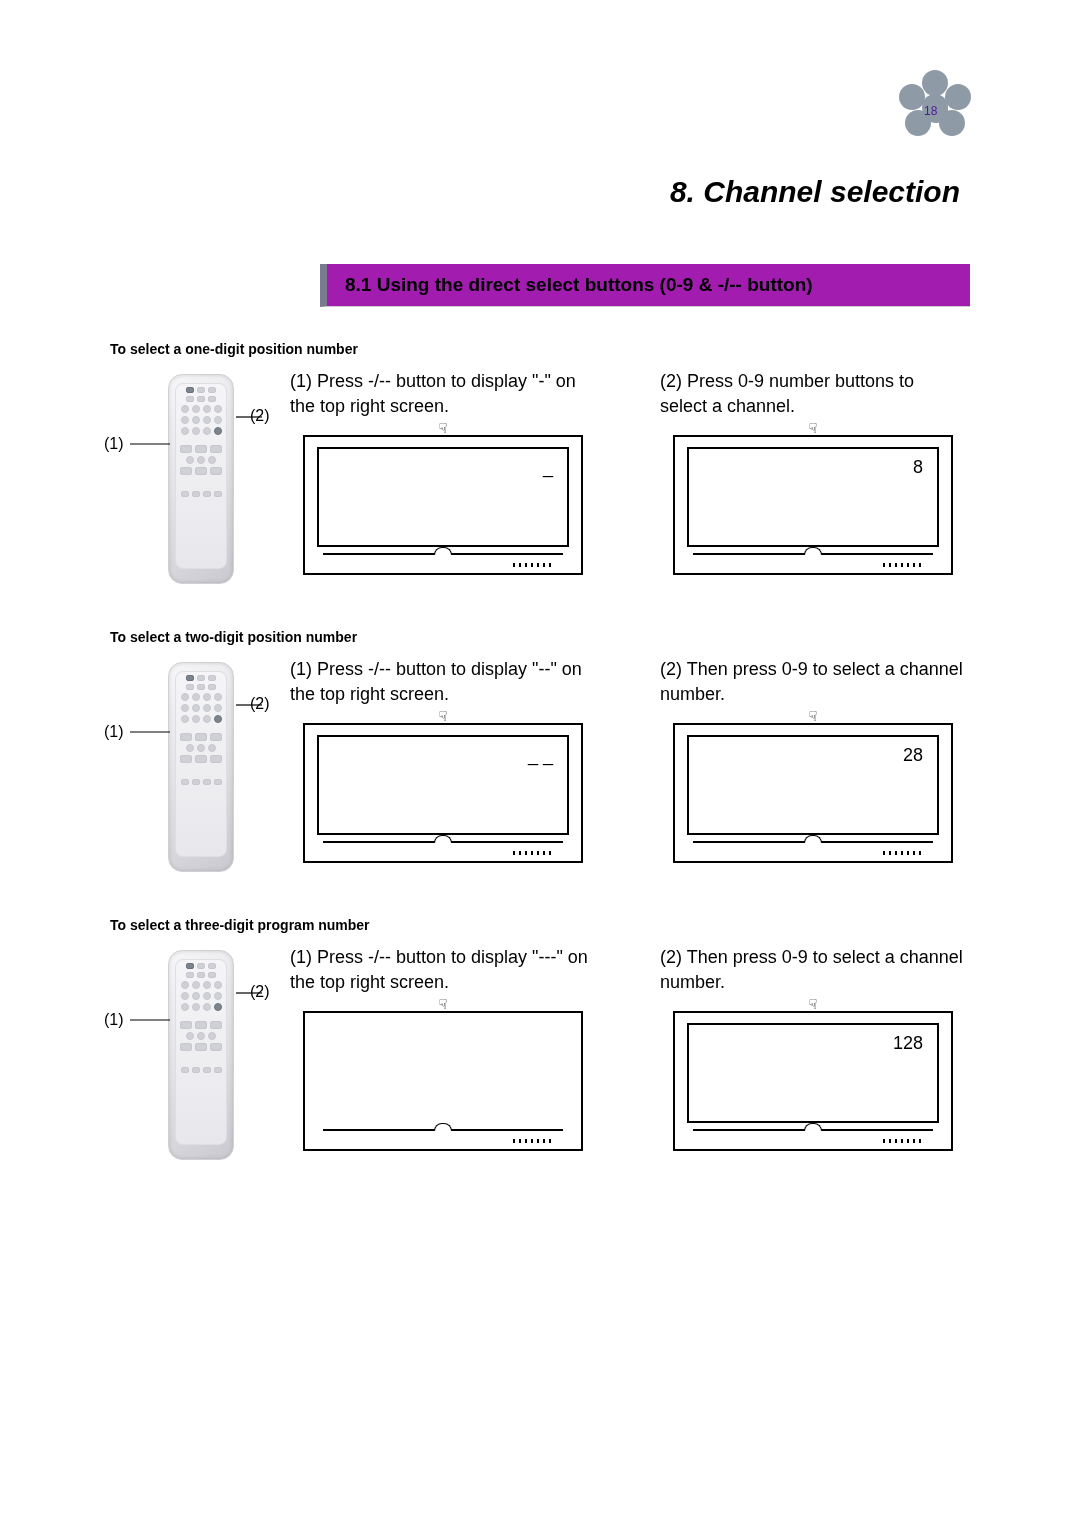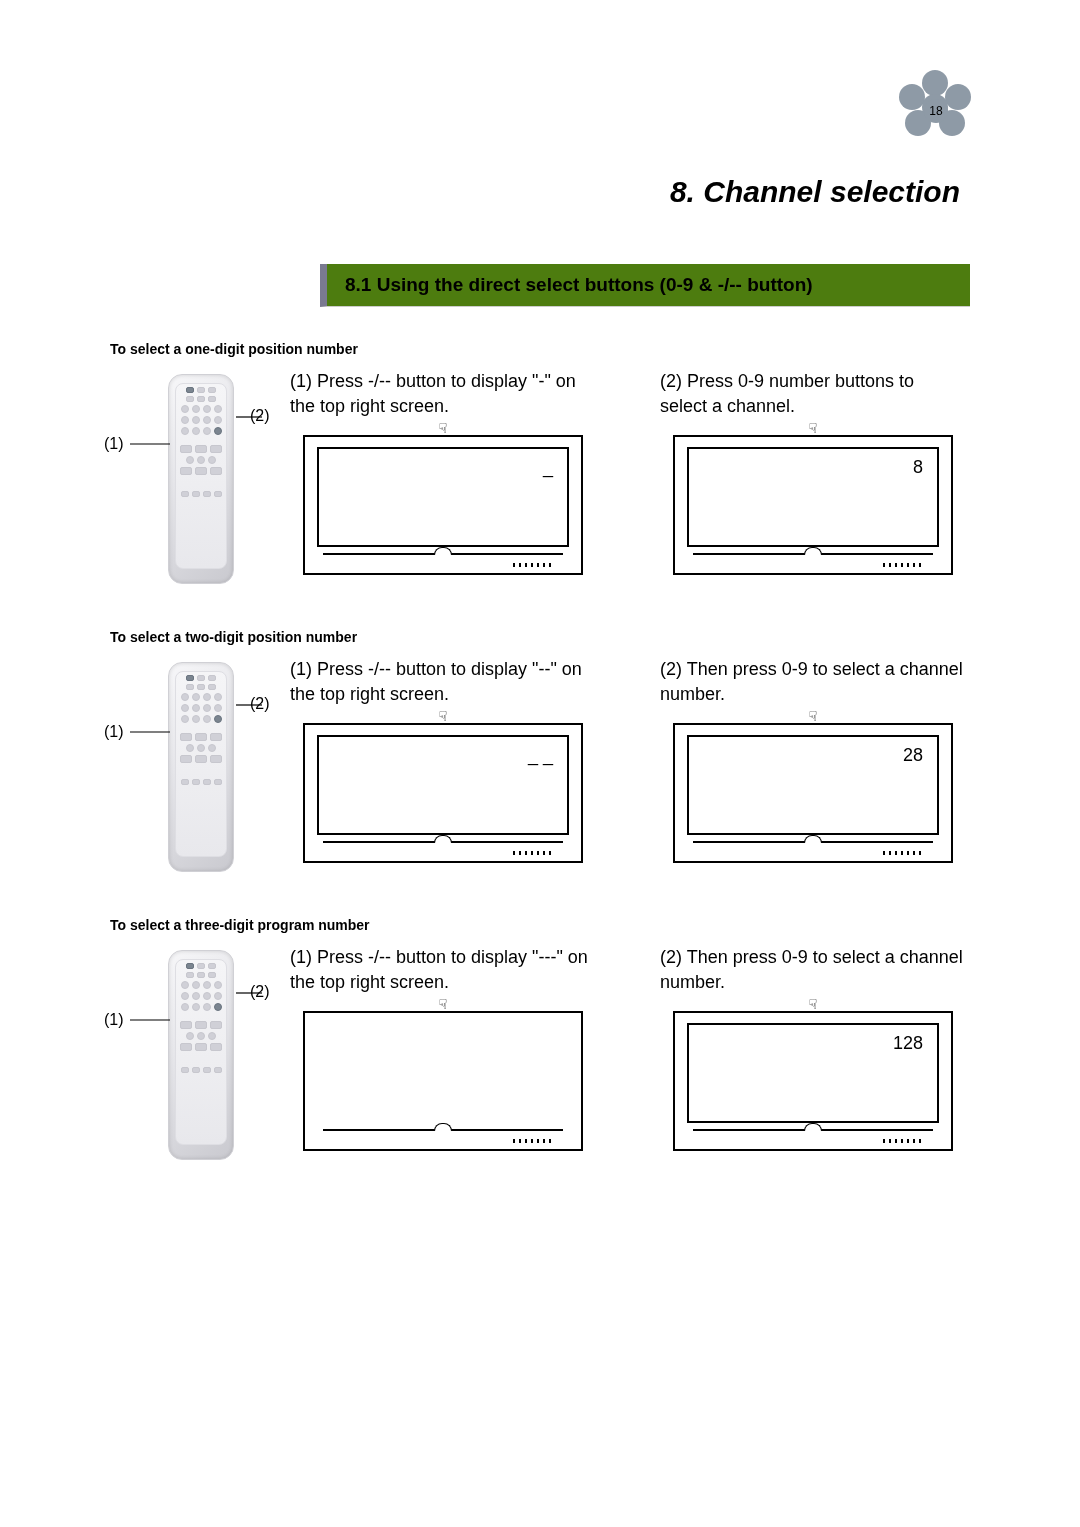--- a/index.html
+++ b/index.html
@@ -25,41 +25,40 @@
     height: 90px;
   }
   .page-number {
     position: absolute;
     top: 34px;
     left: 34px;
     width: 24px;
     height: 24px;
     background: #8e9aa6;
     border-radius: 50%;
-    color: #000000;
+    color: #4c1d95;
     font-size: 12px;
     line-height: 24px;
-    text-align: center;
   }
   .chapter-title {
     text-align: right;
     font-style: italic;
     font-weight: bold;
     font-size: 30px;
     margin-top: 115px;
     margin-bottom: 55px;
     padding-right: 10px;
   }
   .intro {
     font-size: 18px;
     margin-bottom: 55px;
   }
   .section-bar {
     margin-left: 210px;
-    background: #4d7c0f;
+    background: #a21caf;
     border-left: 7px solid #7a7a90;
     border-bottom: 1px solid #ccc;
     padding: 10px 18px;
     font-weight: bold;
     font-size: 19px;
     margin-bottom: 34px;
     margin-top: 8px;
   }
   .subhead {
     font-weight: bold;

